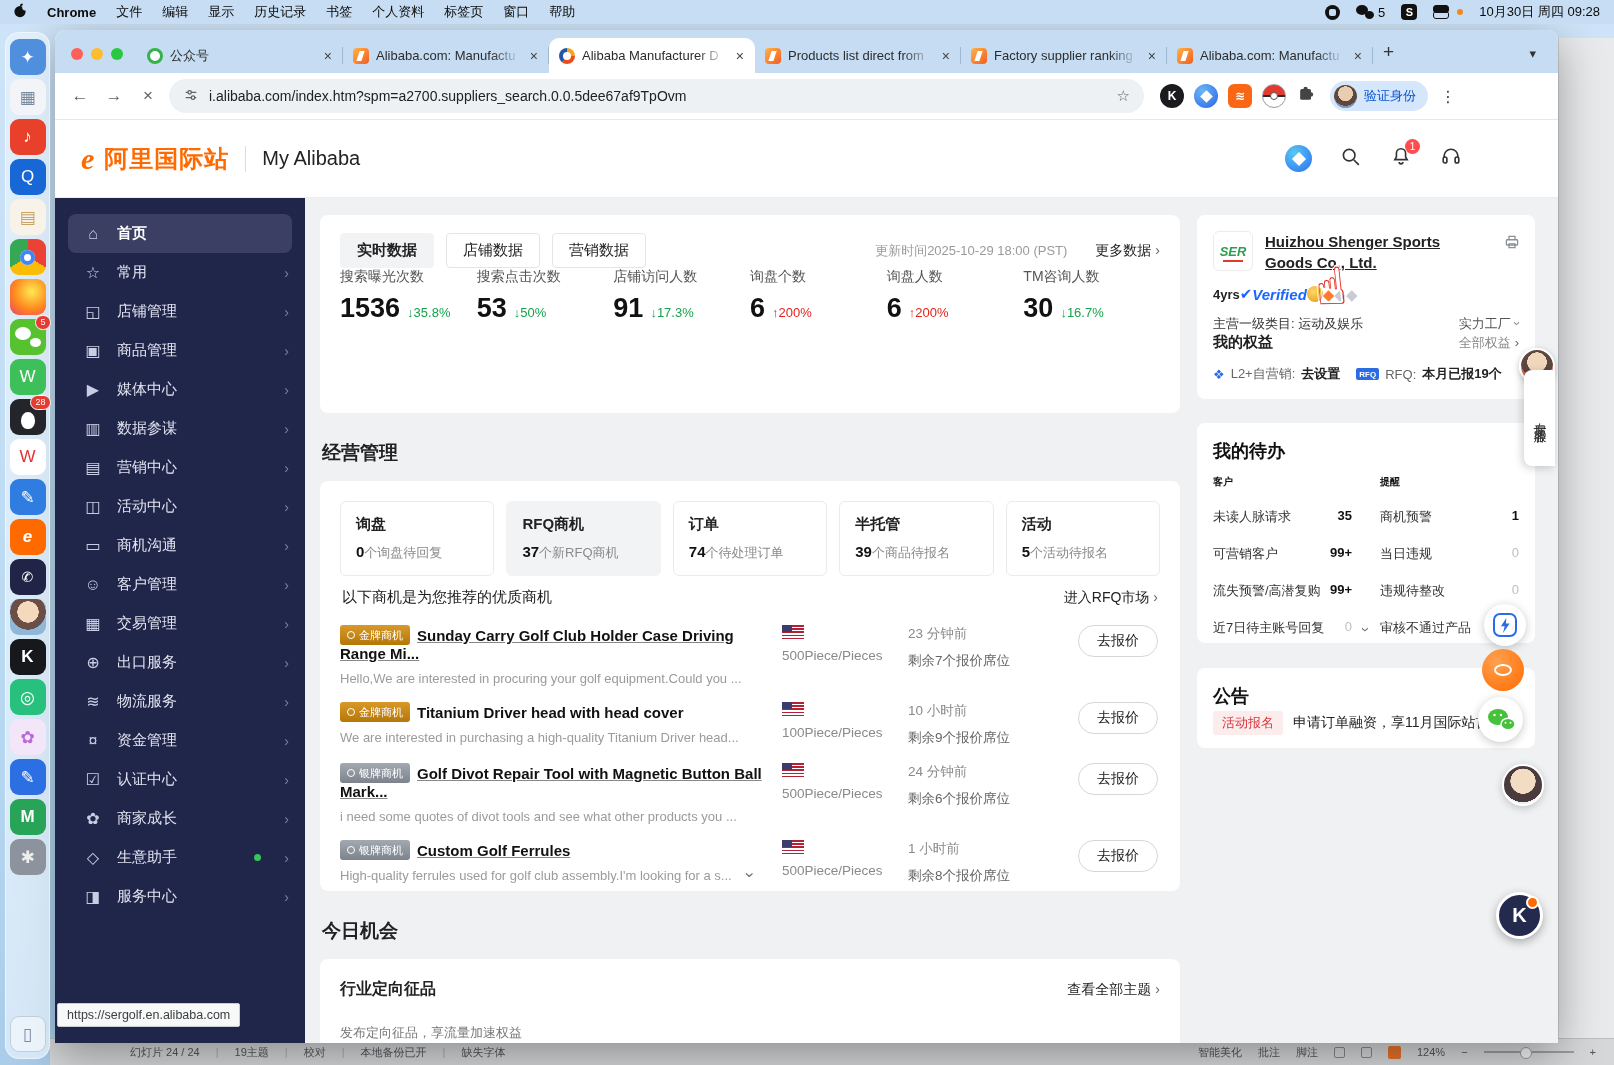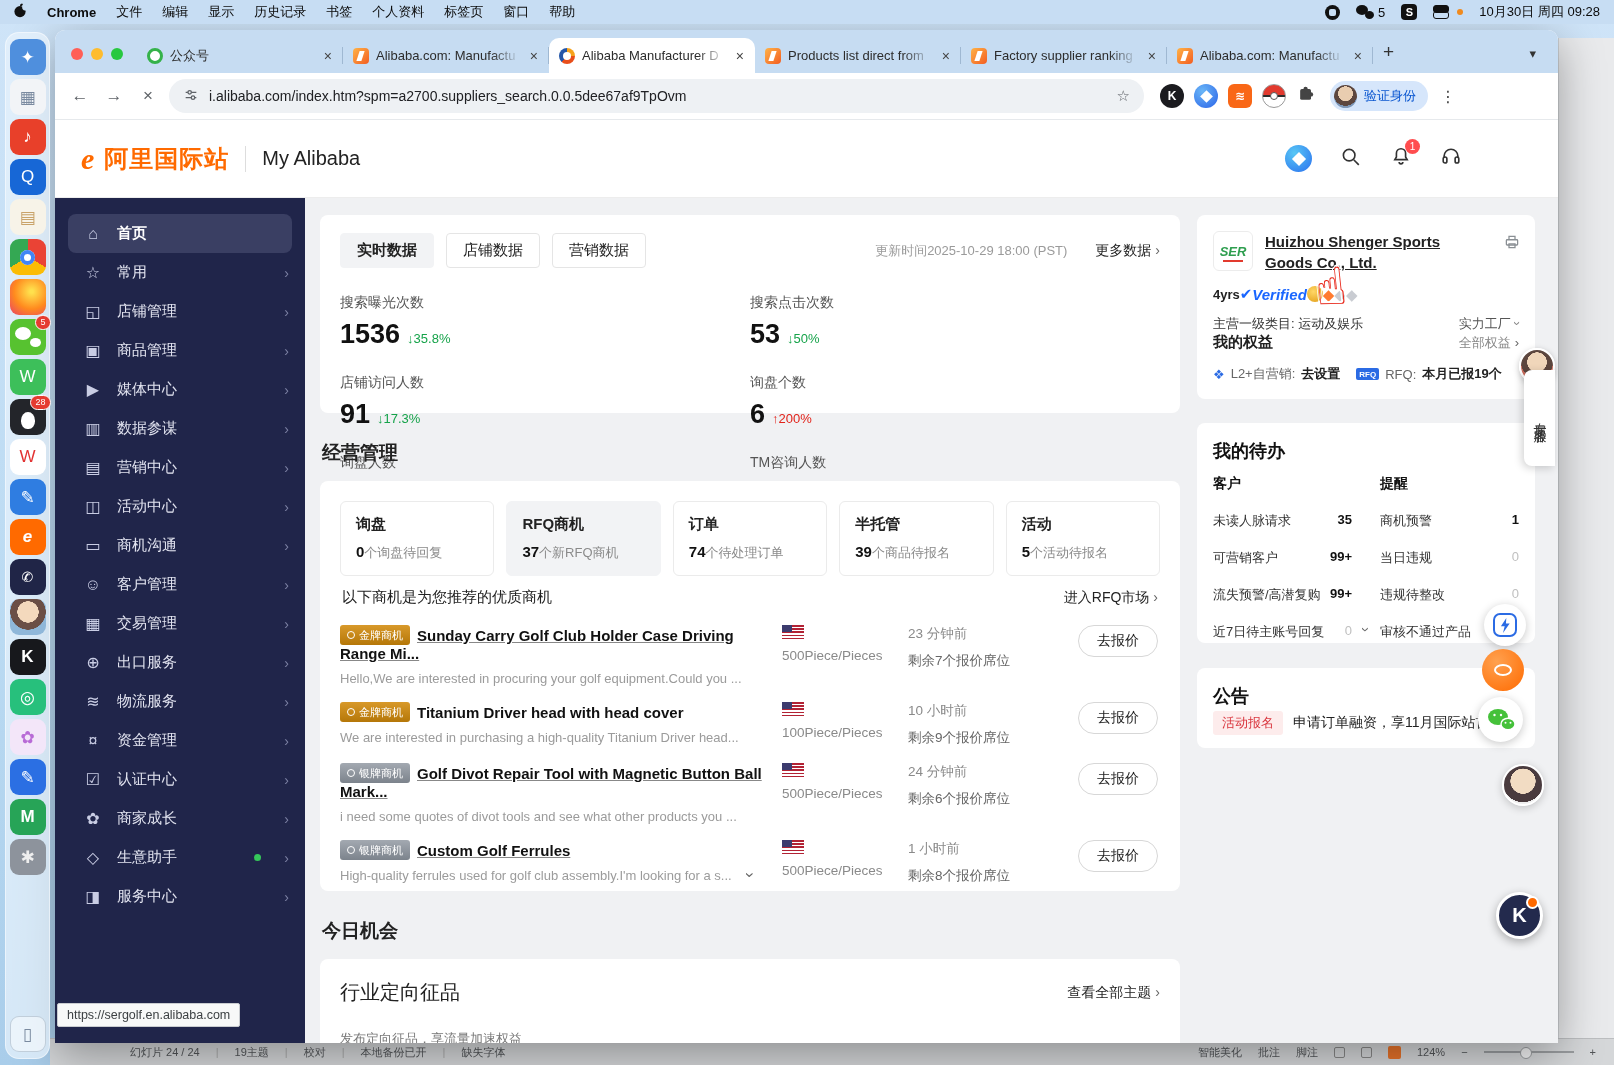--- a/index.html
+++ b/index.html
@@ -133,21 +133,21 @@
 
   .main{position:absolute;left:265px;top:17px;width:860px}
   .card{background:#fff;border-radius:8px}
   .statcard{padding:18px 20px;height:198px}
   .stabs{display:flex;gap:12px;align-items:center}
   .stab{height:35px;padding:0 16px;display:flex;align-items:center;font-size:15px;border:1px solid #e5e5e5;border-radius:4px;color:#222;cursor:pointer}
   .stab.on{background:#f2f3f5;border-color:#f2f3f5;font-weight:bold}
   .supd{margin-left:auto;color:#9a9a9a;font-size:13px}
   .smore{margin-left:16px;font-size:14px;color:#222;cursor:pointer}
   .chevR::after{content:"›";margin-left:4px;color:#666}
-  .mgrid{display:grid;grid-template-columns:repeat(2,1fr);row-gap:24px;margin-top:26px}
+  .mgrid{display:grid;grid-template-columns:repeat(6,1fr);row-gap:24px;}
   .ml{font-size:14px;color:#555}
   .mv{font-size:27px;font-weight:bold;color:#111;display:flex;align-items:baseline;gap:7px;margin-top:7px}
   .md{font-size:13px;font-weight:normal}
   .md.down{color:#16a34a}.md.up{color:#e2231a}
 
   .sect{font-size:19px;font-weight:bold;color:#222;margin:27px 0 15px 2px}
   .bizcard{padding:20px;height:410px;position:relative}
   .bcards{display:flex;gap:12px}
   .bc{flex:1;border:1px solid #ebebeb;border-radius:6px;padding:13px 15px;cursor:pointer}
   .bc.on{background:#f2f3f5;border-color:#f2f3f5}
@@ -170,21 +170,21 @@
     background:repeating-linear-gradient(180deg,#b22234 0 1.6px,#fff 1.6px 3.2px)}
   .flag::after{content:"";position:absolute;left:0;top:0;width:10px;height:7px;background:#3c3b6e}
   .rqty{font-size:13.5px;color:#8a8a8a}
   .rtimec{width:168px;margin-left:8px;font-size:13.5px;color:#8a8a8a}
   .rslots{margin-top:9px;color:#666}
   .qbtn{height:32px;padding:0 18px;border:1px solid #d7d7d7;border-radius:16px;background:#fff;font-size:14px;color:#222;
     margin-left:auto;cursor:pointer;font-family:inherit}
   .vchev{position:absolute;left:50%;bottom:7px;transform:translateX(-50%) rotate(90deg);color:#666;font-size:16px;cursor:pointer}
   .todaycard{padding:20px;height:160px}
   .thead{display:flex;align-items:center}
-  .ttitle{font-size:20px;font-weight:normal;color:#222}
+  .ttitle{font-size:16px;font-weight:bold;color:#222}
   .tlink{margin-left:auto;font-size:14px;color:#222;cursor:pointer}
   .tsub{font-size:13px;color:#777;margin-top:24px}
 
   .rcol{position:absolute;left:1142px;top:17px;width:338px}
   .ccard{padding:16px;position:relative}
   .ctop{display:flex;gap:12px}
   .clogo{width:40px;height:40px;border:1px solid #ececec;border-radius:6px;display:flex;align-items:center;justify-content:center;
     font-size:13px;font-weight:bold;color:#2e9e4f;font-style:italic;position:relative;flex:0 0 auto}
   .clogo::after{content:"";position:absolute;bottom:8px;left:9px;right:9px;height:2px;background:#e23a2e}
   .cname{font-size:15px;font-weight:bold;color:#222;text-decoration:underline;line-height:1.4;cursor:pointer;width:218px}
@@ -205,21 +205,21 @@
   .crt{font-size:15px;font-weight:bold;color:#222}
   .crall{margin-left:auto;font-size:13px;color:#888;cursor:pointer}
   .crrow{display:flex;gap:6px;margin-top:13px;font-size:13px;color:#666;align-items:center;white-space:nowrap}
   .shic{color:#2b6be4;font-size:13px}
   .rfqchip{background:#2b6be4;color:#fff;font-size:8px;padding:1.5px 3px;border-radius:2px;font-weight:bold}
   .crv{font-weight:bold;color:#222}
   .tdcard{margin-top:24px;padding:16px;height:220px;position:relative}
   .tdtitle{font-size:18px;font-weight:bold;color:#111}
   .tdcols{display:flex;gap:28px;margin-top:12px}
   .tdc{flex:1}
-  .tdh{font-size:14px;font-weight:bold;color:#111}
+  .tdh{font-size:10px;font-weight:bold;color:#111}
   .tdr{display:flex;justify-content:space-between;font-size:13px;color:#333;margin-top:19px;white-space:nowrap}
   .tdv{font-weight:bold;color:#111}
   .tdv.zero{color:#c0c0c0;font-weight:normal}
   .tdchev{position:absolute;left:50%;bottom:5px;transform:translateX(-50%) rotate(90deg);color:#666;font-size:15px;cursor:pointer}
   .ntcard{margin-top:25px;padding:16px;height:80px}
   .nttitle{font-size:18px;font-weight:bold;color:#111}
   .ntrow{display:flex;align-items:center;margin-top:3px}
   .ntag{background:#fdecec;color:#d9363e;font-size:13px;padding:3px 9px;border-radius:3px;flex:0 0 auto}
   .ntext{font-size:14px;color:#222;margin-left:10px;white-space:nowrap;overflow:hidden;text-overflow:ellipsis}
 

